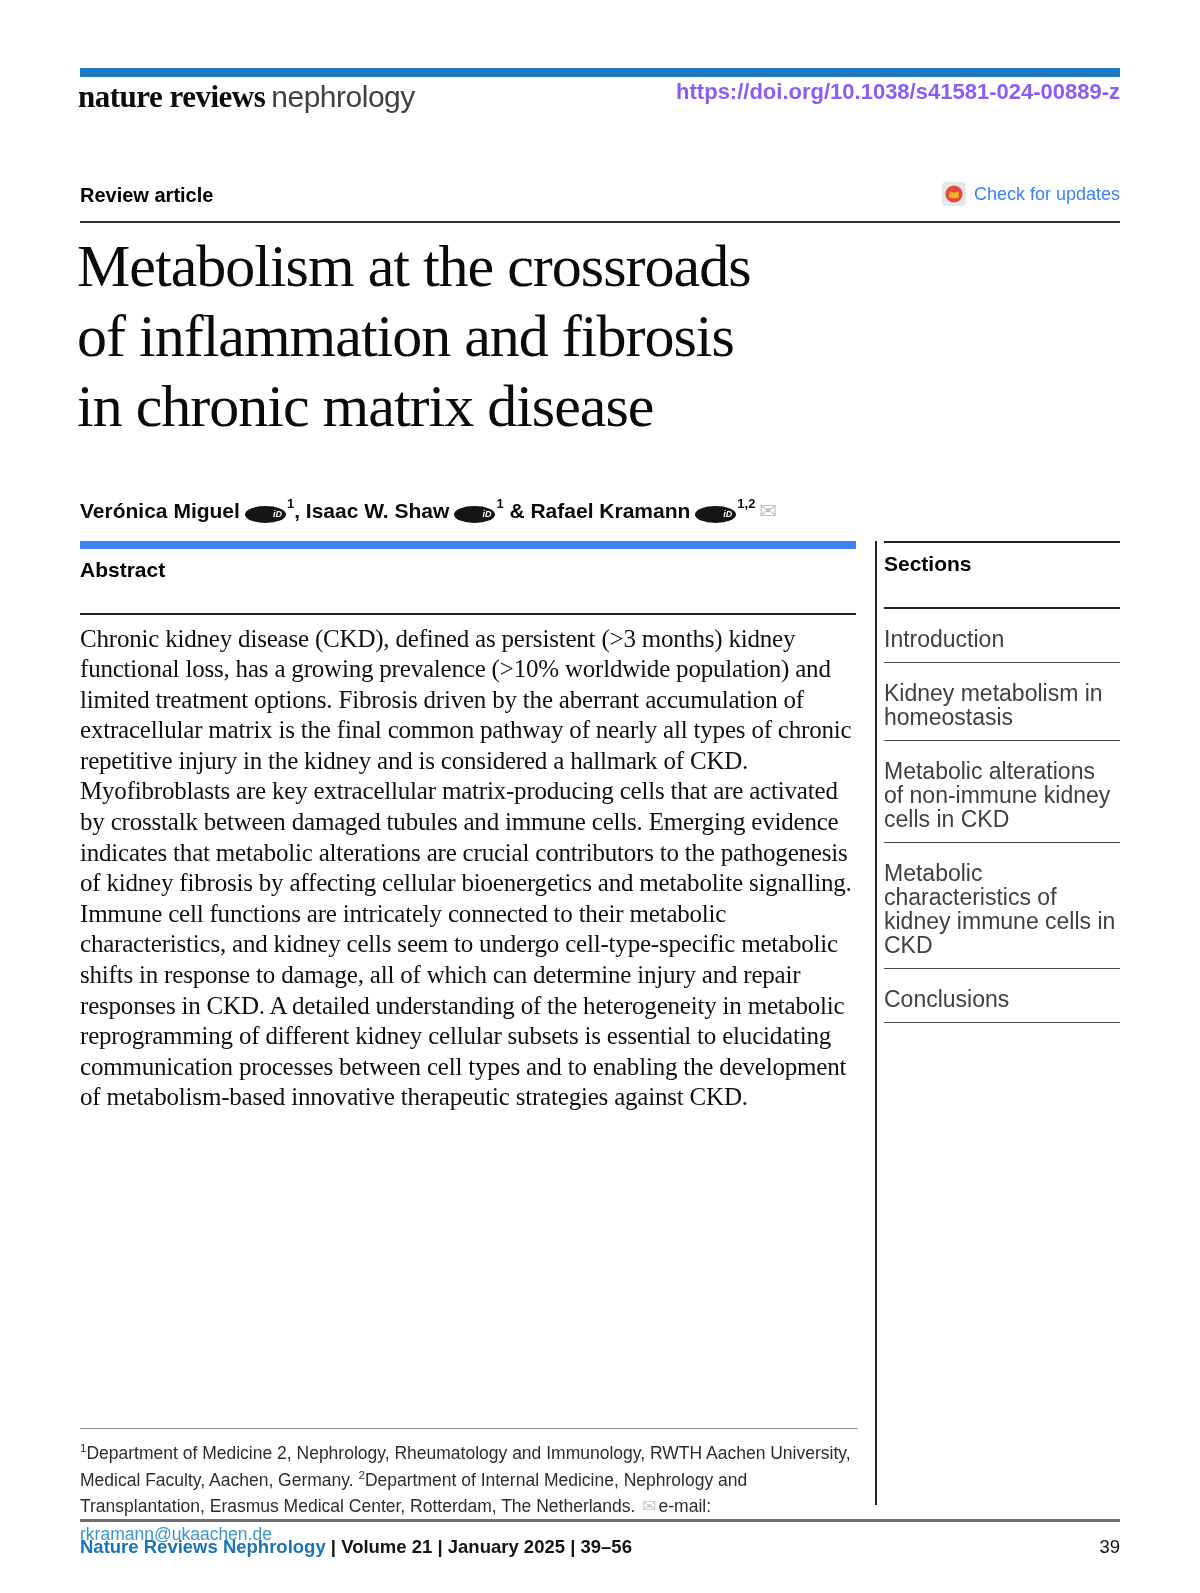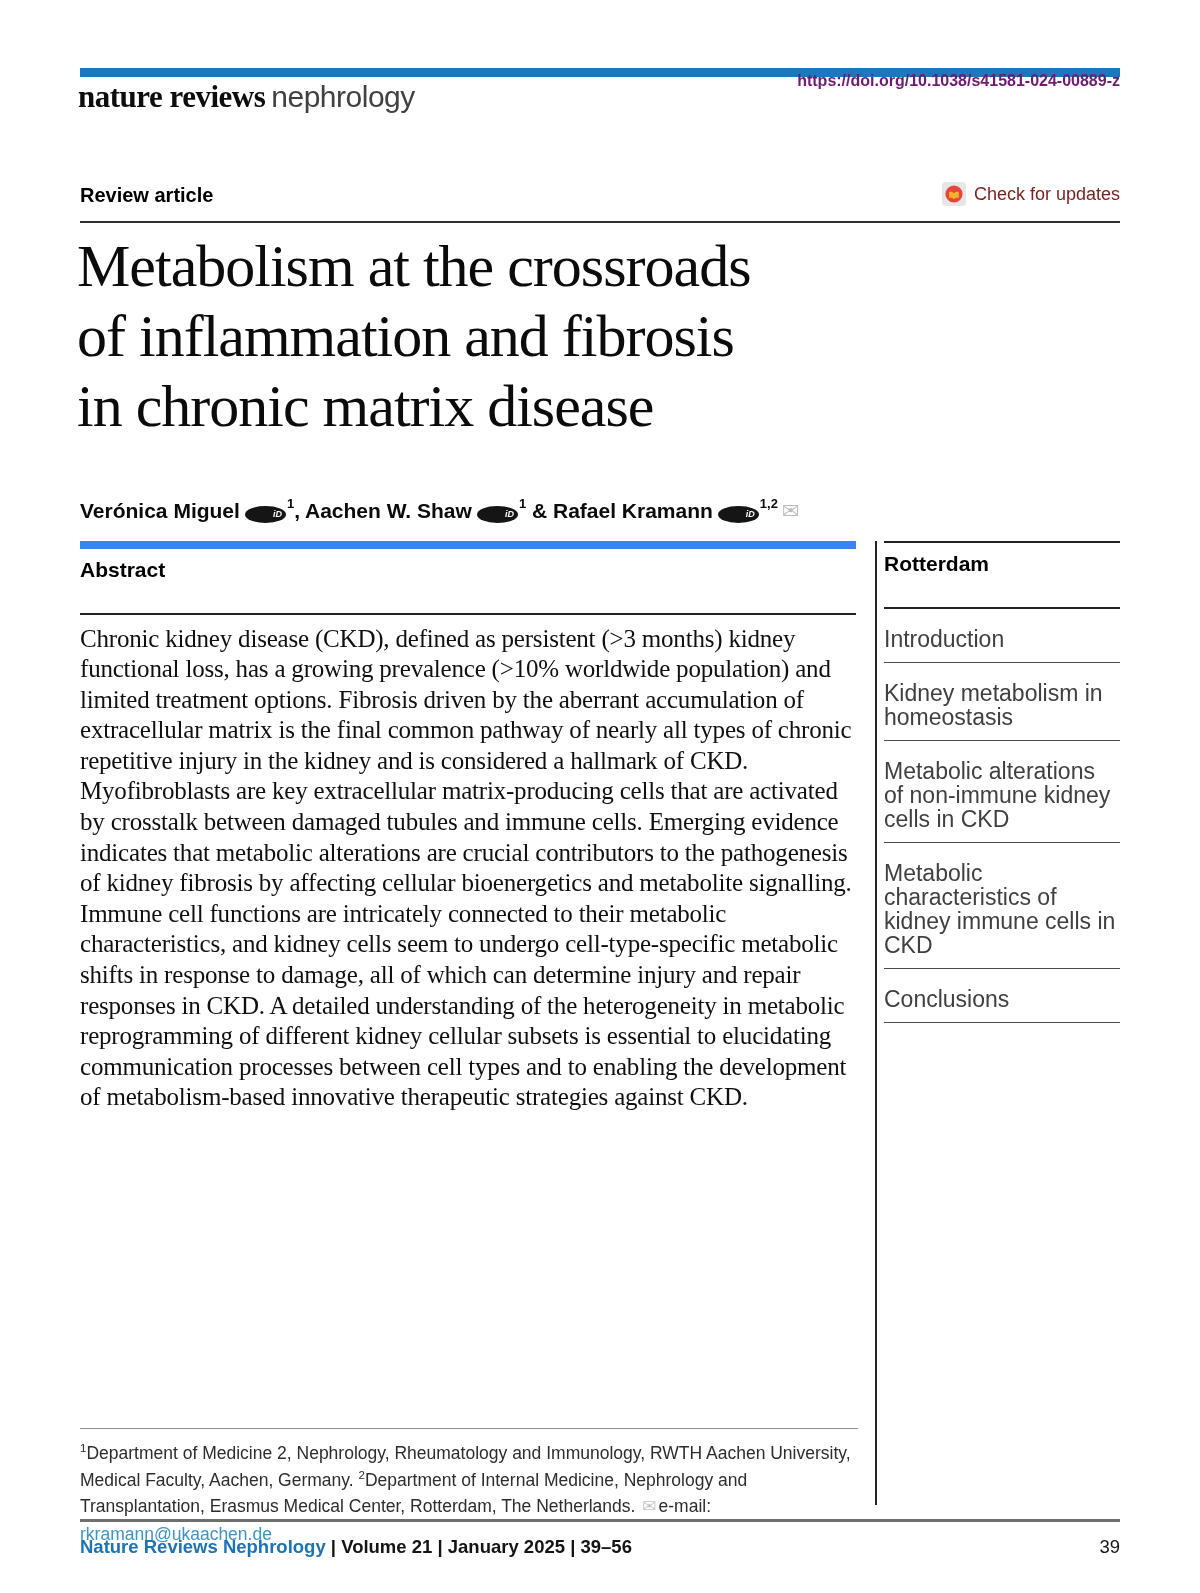--- a/index.html
+++ b/index.html
@@ -22,33 +22,33 @@
     position: absolute; left: 78px; top: 79px;
     font-family: "Liberation Serif", "DejaVu Serif", serif;
     font-size: 31px; letter-spacing: -0.5px; white-space: nowrap;
   }
   .brand-bold { font-weight: 700; color: #0d0d0d; }
   .brand-light {
     font-family: "Liberation Sans", "DejaVu Sans", sans-serif;
     font-weight: 300; color: #414141; font-size: 30px; margin-left: 6px;
   }
   .doi {
-    position: absolute; right: 80px; top: 72px;
-    font-size: 16px; font-weight: 600; color: #701a75; text-decoration: none;
+    position: absolute; right: 80px; top: 79px;
+    font-size: 22px; font-weight: 600; color: #8b5cf6; text-decoration: none;
   }
 
   
   .kicker {
     position: absolute; left: 80px; top: 184px;
     font-size: 20px; font-weight: 700; color: #000;
   }
   .check-updates {
     position: absolute; right: 80px; top: 182px;
     display: flex; align-items: center; gap: 8px;
-    font-size: 18px; color: #7f1d1d; cursor: pointer;
+    font-size: 18px; color: #3b82f6; cursor: pointer;
   }
   .crossmark { width: 24px; height: 24px; display: block; }
   .rule-dark {
     position: absolute; left: 80px; right: 80px; top: 221px;
     height: 2px; background: #2e2e2e;
   }
 
   
   .title {
     position: absolute; left: 77px; top: 231px; width: 900px;
@@ -151,32 +151,32 @@
   </div>
   <div class="rule-dark"></div>
 
   <h1 class="title" style="margin:0;">
     <div>Metabolism at the crossroads</div>
     <div>of inflammation and fibrosis</div>
     <div>in chronic matrix disease</div>
   </h1>
 
   <div class="authors">
-    <span>Verónica Miguel</span><span class="orcid">iD</span><sup>1</sup><span>, </span><span>Aachen W. Shaw</span><span class="orcid">iD</span><sup>1</sup><span> &amp; </span><span>Rafael Kramann</span><span class="orcid">iD</span><sup>1,2</sup><span class="mail-glyph">✉</span>
+    <span>Verónica Miguel</span><span class="orcid">iD</span><sup>1</sup><span>, </span><span>Isaac W. Shaw</span><span class="orcid">iD</span><sup>1</sup><span> &amp; </span><span>Rafael Kramann</span><span class="orcid">iD</span><sup>1,2</sup><span class="mail-glyph">✉</span>
   </div>
 
   <div class="abstract-col">
     <div class="col-heading">Abstract</div>
     <div class="heading-rule"></div>
     <p class="abstract-body">Chronic kidney disease (CKD), defined as persistent (&gt;3 months) kidney functional loss, has a growing prevalence (&gt;10% worldwide population) and limited treatment options. Fibrosis driven by the aberrant accumulation of extracellular matrix is the final common pathway of nearly all types of chronic repetitive injury in the kidney and is considered a hallmark of CKD. Myofibroblasts are key extracellular matrix-producing cells that are activated by crosstalk between damaged tubules and immune cells. Emerging evidence indicates that metabolic alterations are crucial contributors to the pathogenesis of kidney fibrosis by affecting cellular bioenergetics and metabolite signalling. Immune cell functions are intricately connected to their metabolic characteristics, and kidney cells seem to undergo cell-type-specific metabolic shifts in response to damage, all of which can determine injury and repair responses in CKD. A detailed understanding of the heterogeneity in metabolic reprogramming of different kidney cellular subsets is essential to elucidating communication processes between cell types and to enabling the development of metabolism-based innovative therapeutic strategies against CKD.</p>
   </div>
 
   <div class="vrule"></div>
   <div class="sections-col">
-    <div class="col-heading">Rotterdam</div>
+    <div class="col-heading">Sections</div>
     <div class="heading-rule"></div>
     <div class="section-item"><span>Introduction</span></div>
     <div class="section-item"><span>Kidney metabolism in homeostasis</span></div>
     <div class="section-item"><span>Metabolic alterations of non-immune kidney cells in CKD</span></div>
     <div class="section-item"><span>Metabolic characteristics of kidney immune cells in CKD</span></div>
     <div class="section-item"><span>Conclusions</span></div>
   </div>
 
   <div class="footnote">
     <sup>1</sup><span>Department of Medicine 2, Nephrology, Rheumatology and Immunology, RWTH Aachen University, Medical Faculty, Aachen, Germany. </span><sup>2</sup><span>Department of Internal Medicine, Nephrology and Transplantation, Erasmus Medical Center, Rotterdam, The Netherlands. </span><span class="mail-glyph-sm">✉</span><span>e-mail: </span><a class="email-link" href="#">rkramann@ukaachen.de</a>

